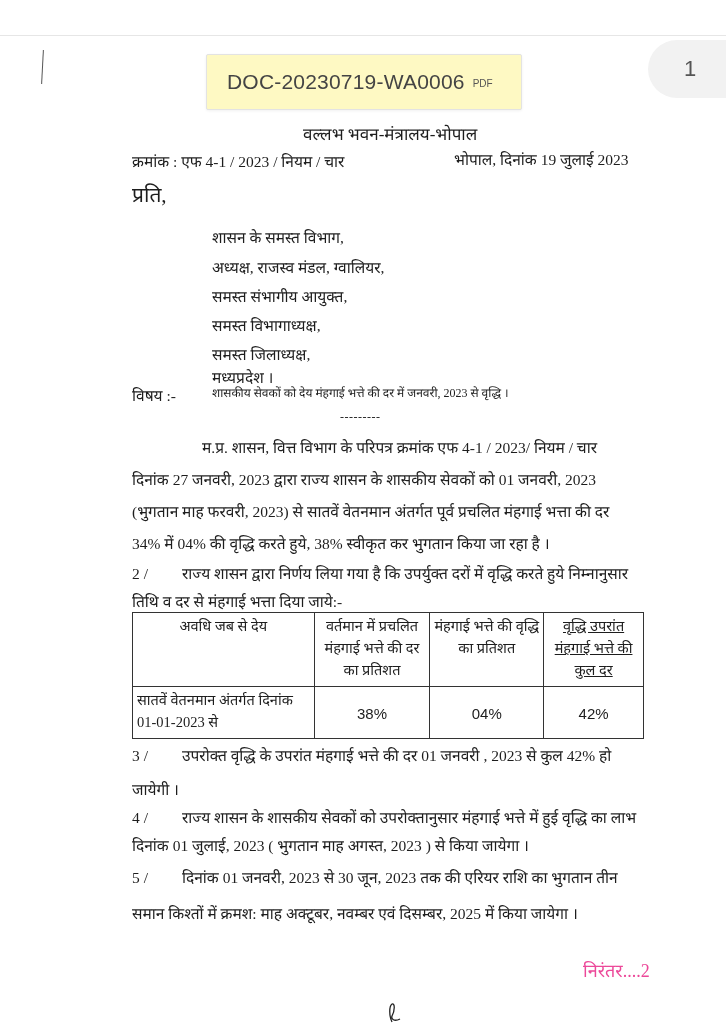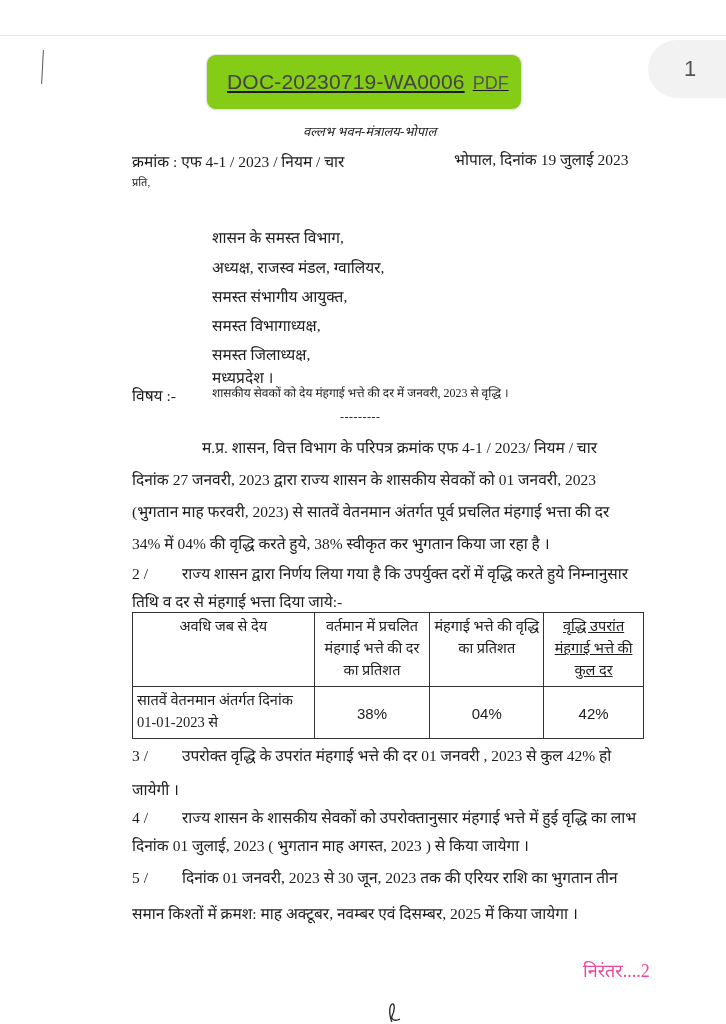--- a/index.html
+++ b/index.html
@@ -34,39 +34,38 @@
       position: absolute;
       left: 42px; top: 50px;
       width: 1px; height: 34px;
       background: #555;
       transform: rotate(3deg);
     }
     .file-chip {
       position: absolute;
       left: 206px; top: 54px;
       width: 316px; height: 56px;
-      background: #84cc16;
+      background: #fef9c3;
       border: 1px solid #e3e3e3;
-      border-radius: 10px;
+      border-radius: 2px;
       box-shadow: 0 1px 3px rgba(0,0,0,0.06);
       display: flex;
       align-items: center;
       padding-left: 20px;
       z-index: 3;
-      text-decoration: underline;
     }
     .file-name {
       font-family: "Liberation Sans", sans-serif;
       font-size: 21px;
       color: #444;
       letter-spacing: 0.2px;
     }
     .file-type {
       font-family: "Liberation Sans", sans-serif;
-      font-size: 18px;
+      font-size: 10px;
       color: #555;
       margin-left: 8px;
       margin-top: 2px;
     }
     .page-badge {
       position: absolute;
       right: 0; top: 40px;
       width: 78px; height: 58px;
       background: #f2f2f2;
       border-radius: 29px 0 0 29px;
@@ -81,24 +80,24 @@
     }
     .doc {
       position: absolute;
       left: 0; top: 0;
       width: 726px;
       font-family: "Liberation Serif", "DejaVu Serif", serif;
       color: #1d1d1d;
       font-size: 15px;
     }
     .abs { position: absolute; white-space: nowrap; }
-    .hdr-place { left: 303px; top: 122px; font-size: 13px; font-style: italic; }
+    .hdr-place { left: 303px; top: 122px; font-size: 17px; }
     .ref { left: 132px; top: 150px; font-size: 15.5px; }
     .date { left: 454px; top: 148px; font-size: 15.5px; }
-    .prati { left: 132px; top: 174px; font-size: 11px; }
+    .prati { left: 132px; top: 180px; font-size: 21px; }
     .addr { left: 212px; font-size: 15.5px; }
     .subject-label { left: 132px; top: 384px; font-size: 15.5px; }
     .subject-text { left: 212px; top: 384px; font-size: 12px; }
     .divider-dash { left: 340px; top: 410px; font-size: 12px; letter-spacing: 0.5px; }
     .para-line { left: 132px; font-size: 15.5px; }
     .para-indent { left: 202px; }
     .num { display: inline-block; width: 50px; }
     .dm-table {
       position: absolute;
       left: 132px; top: 612px;

